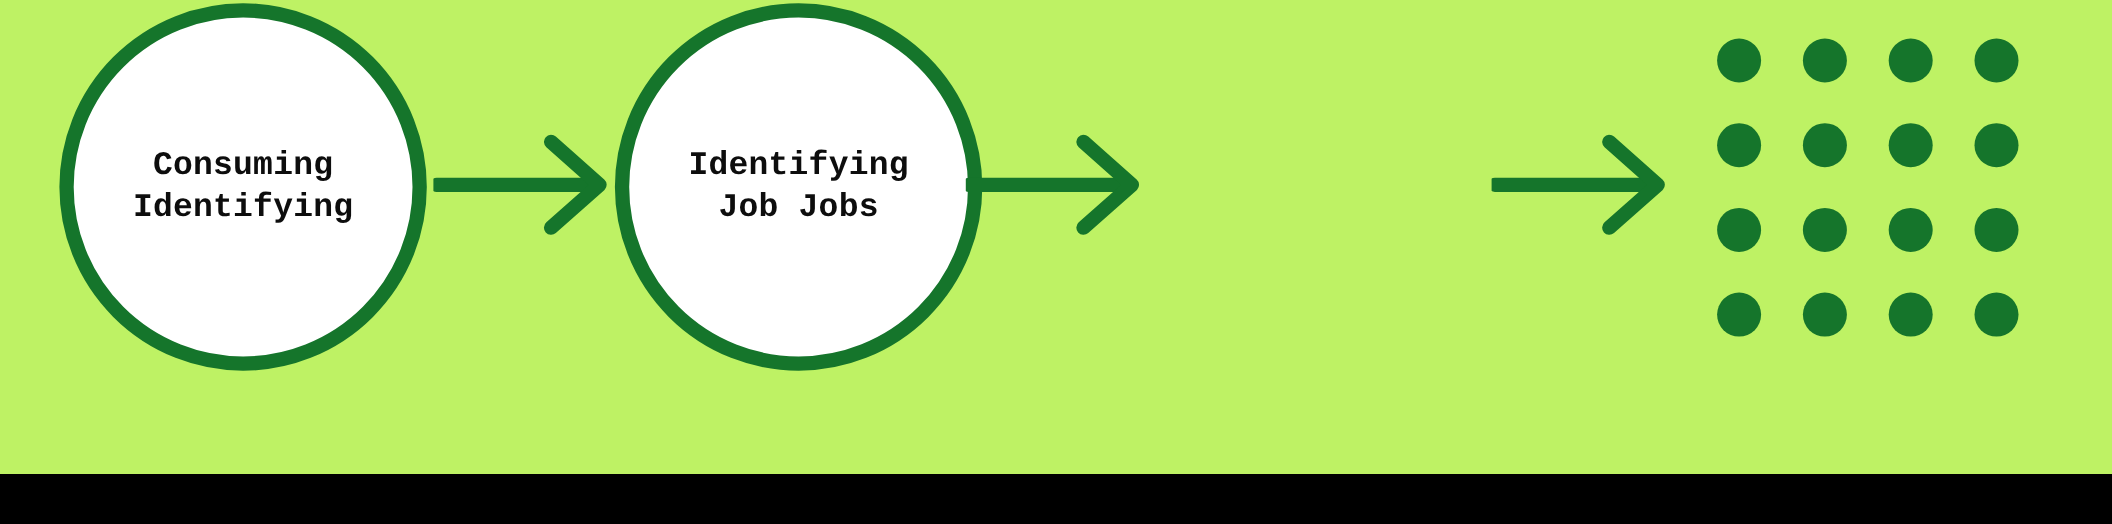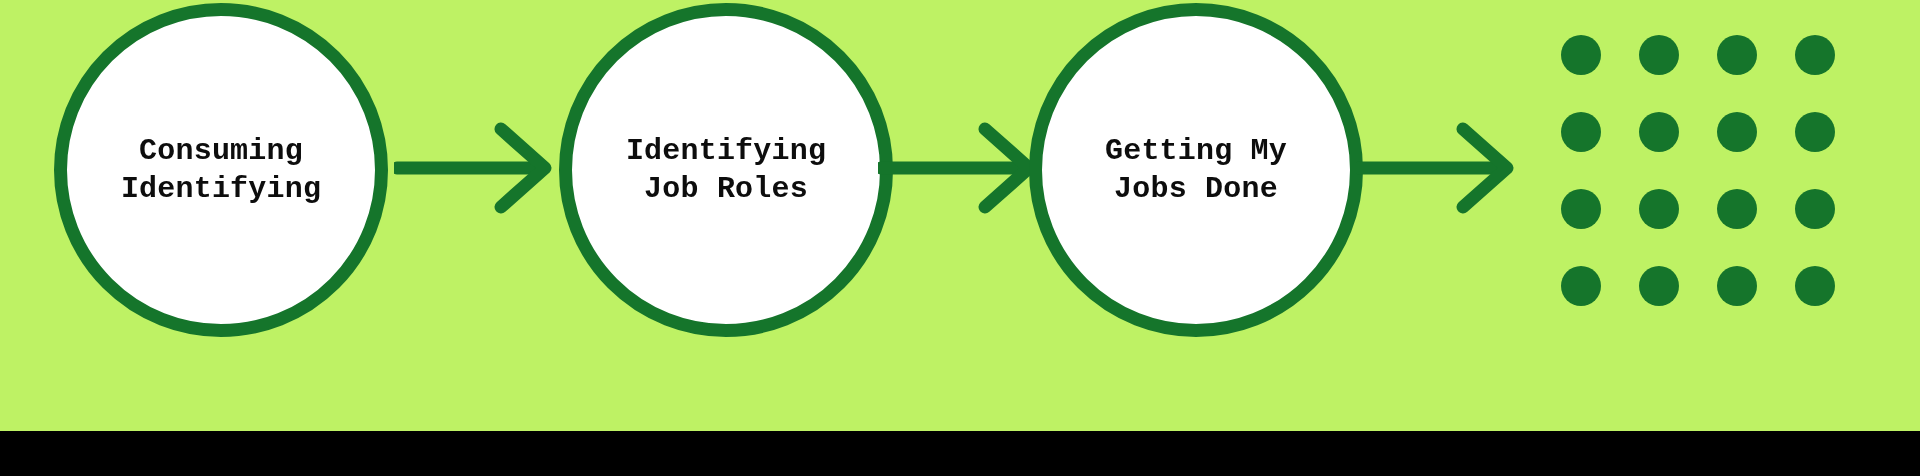--- a/index.html
+++ b/index.html
@@ -79,35 +79,29 @@
   </div>
 
   <svg class="flow-arrow arrow-1" viewBox="0 0 158 92">
     <line x1="3" y1="46" x2="148" y2="46" stroke="#15752B" stroke-width="13" stroke-linecap="round"></line>
     <polyline points="107,7 151,46 107,85" fill="none" stroke="#15752B" stroke-width="13" stroke-linecap="round" stroke-linejoin="round"></polyline>
   </svg>
 
   <div class="step-circle circle-2">
     <div class="step-label">
       <div>Identifying</div>
-      <div>Job Roles</div>
+      <div>Job Jobs</div>
     </div>
   </div>
 
   <svg class="flow-arrow arrow-2" viewBox="0 0 158 92">
     <line x1="3" y1="46" x2="148" y2="46" stroke="#15752B" stroke-width="13" stroke-linecap="round"></line>
     <polyline points="107,7 151,46 107,85" fill="none" stroke="#15752B" stroke-width="13" stroke-linecap="round" stroke-linejoin="round"></polyline>
   </svg>
 
-  <div class="step-circle circle-3">
-    <div class="step-label">
-      <div>Getting My</div>
-      <div>Jobs Done</div>
-    </div>
-  </div>
 
   <svg class="flow-arrow arrow-3" viewBox="0 0 158 92">
     <line x1="3" y1="46" x2="148" y2="46" stroke="#15752B" stroke-width="13" stroke-linecap="round"></line>
     <polyline points="107,7 151,46 107,85" fill="none" stroke="#15752B" stroke-width="13" stroke-linecap="round" stroke-linejoin="round"></polyline>
   </svg>
 
   <div class="dot-grid">
       <div class="dot"></div>
       <div class="dot"></div>
       <div class="dot"></div>

